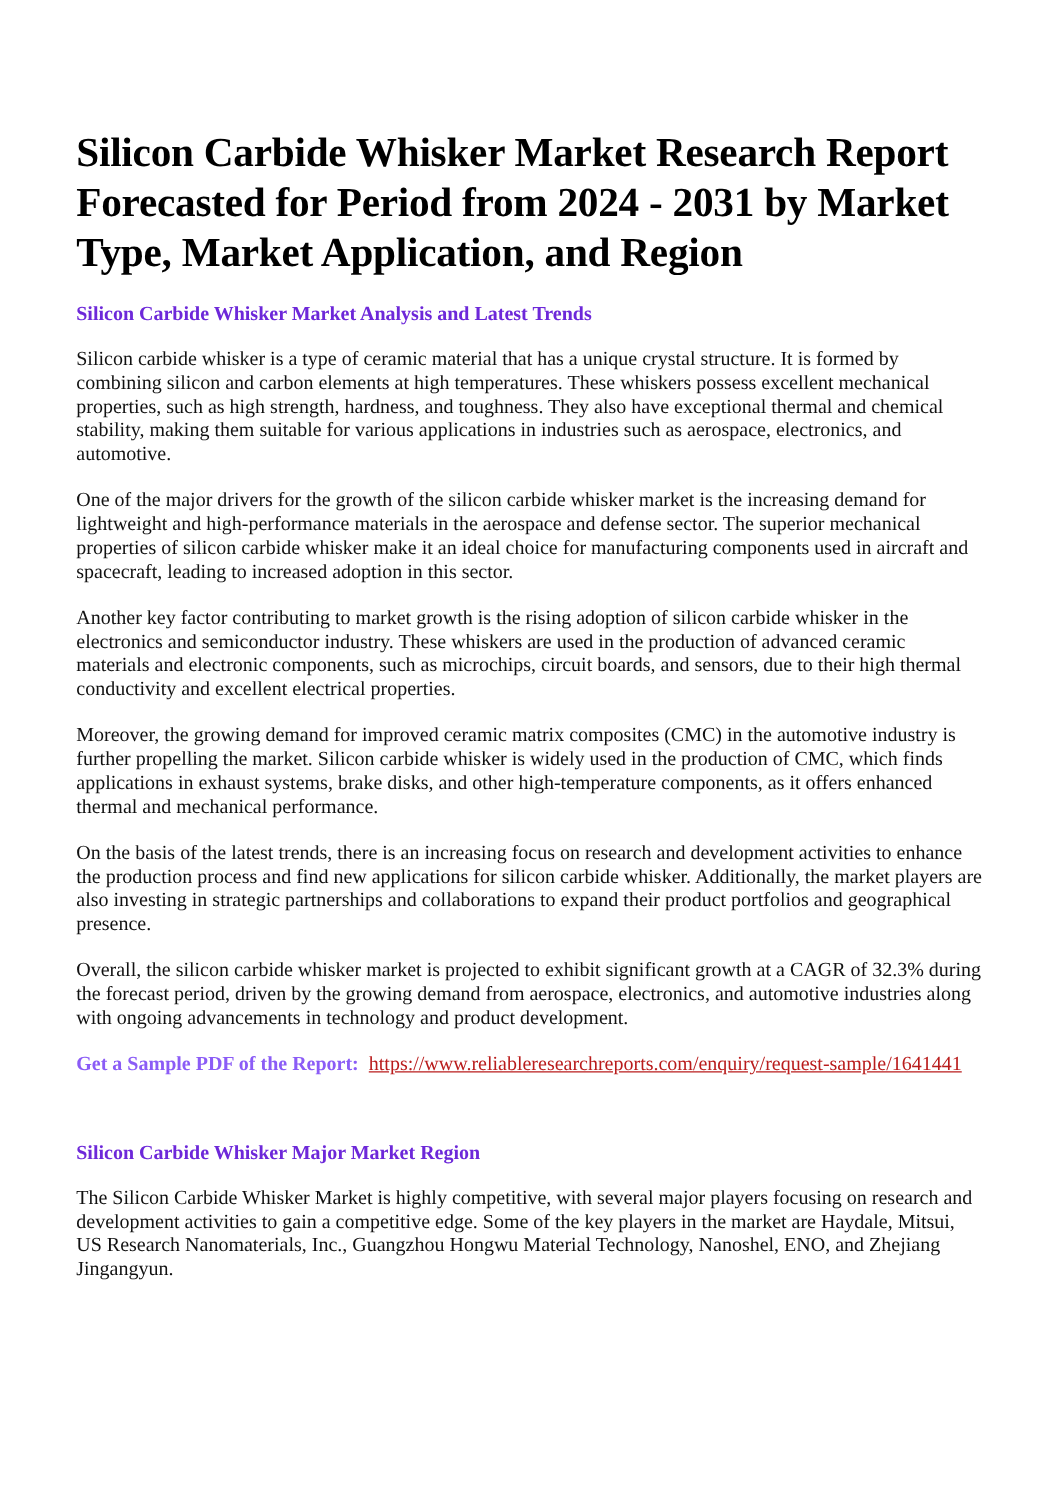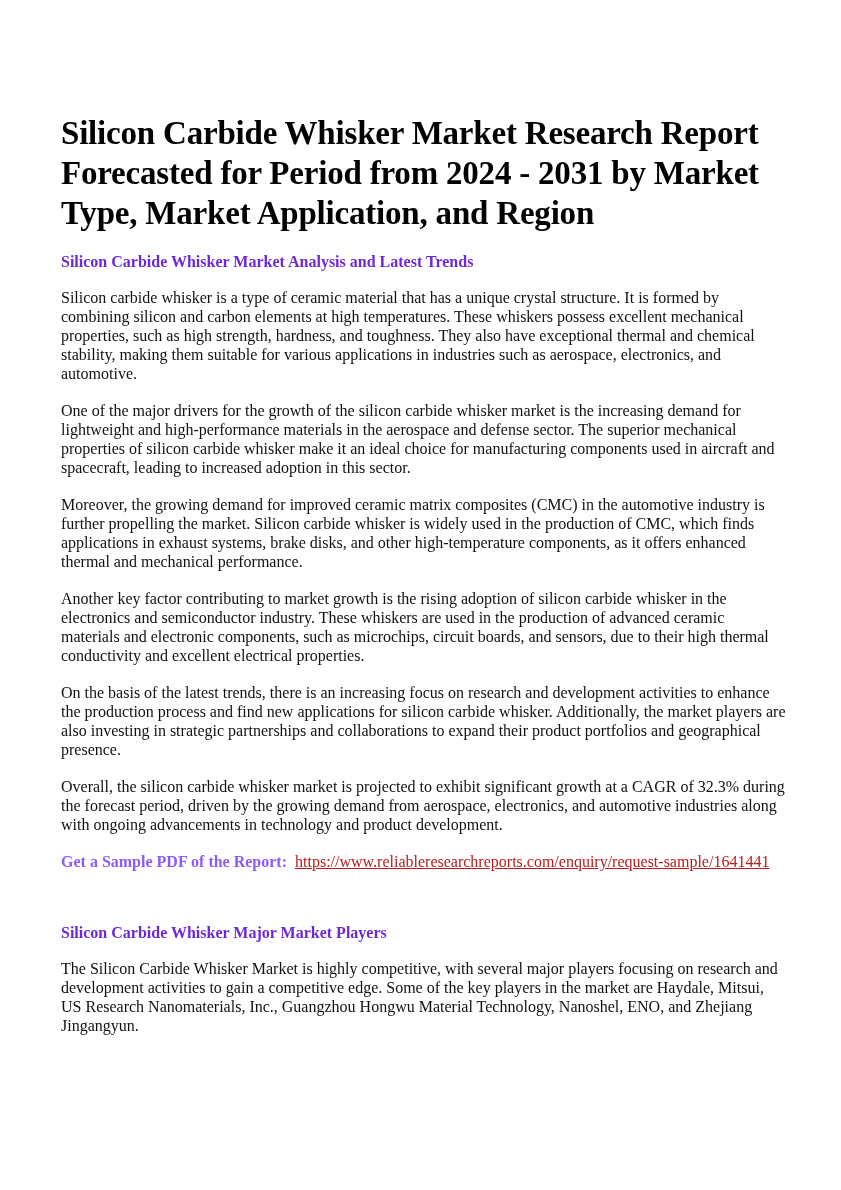--- a/index.html
+++ b/index.html
@@ -11,21 +11,21 @@
       width: 841px;
       height: 1190px;
       position: relative;
       overflow: hidden;
       font-family: "Liberation Serif", "DejaVu Serif", serif;
       color: #111111;
     }
     .page {
       position: absolute;
       left: 61px;
-      top: 113px;
+      top: 103px;
       width: 725px;
     }
     .title {
       font-weight: bold;
       font-size: 33px;
       line-height: 40px;
       margin: 0 0 19px 0;
       letter-spacing: -0.2px;
       color: #000000;
     }
@@ -62,27 +62,27 @@
 </head>
 <body>
 
 <div class="page">
   <h1 class="title">Silicon Carbide Whisker Market Research Report Forecasted for Period from 2024 - 2031 by Market Type, Market Application, and Region</h1>
 
   <section>
     <div class="h2">Silicon Carbide Whisker Market Analysis and Latest Trends</div>
     <p class="para">Silicon carbide whisker is a type of ceramic material that has a unique crystal structure. It is formed by combining silicon and carbon elements at high temperatures. These whiskers possess excellent mechanical properties, such as high strength, hardness, and toughness. They also have exceptional thermal and chemical stability, making them suitable for various applications in industries such as aerospace, electronics, and automotive.</p>
     <p class="para">One of the major drivers for the growth of the silicon carbide whisker market is the increasing demand for lightweight and high-performance materials in the aerospace and defense sector. The superior mechanical properties of silicon carbide whisker make it an ideal choice for manufacturing components used in aircraft and spacecraft, leading to increased adoption in this sector.</p>
+    <p class="para">Another key factor contributing to market growth is the rising adoption of silicon carbide whisker in the electronics and semiconductor industry. These whiskers are used in the production of advanced ceramic materials and electronic components, such as microchips, circuit boards, and sensors, due to their high thermal conductivity and excellent electrical properties.</p>
     <p class="para">Moreover, the growing demand for improved ceramic matrix composites (CMC) in the automotive industry is further propelling the market. Silicon carbide whisker is widely used in the production of CMC, which finds applications in exhaust systems, brake disks, and other high-temperature components, as it offers enhanced thermal and mechanical performance.</p>
-    <p class="para">Another key factor contributing to market growth is the rising adoption of silicon carbide whisker in the electronics and semiconductor industry. These whiskers are used in the production of advanced ceramic materials and electronic components, such as microchips, circuit boards, and sensors, due to their high thermal conductivity and excellent electrical properties.</p>
     <p class="para">On the basis of the latest trends, there is an increasing focus on research and development activities to enhance the production process and find new applications for silicon carbide whisker. Additionally, the market players are also investing in strategic partnerships and collaborations to expand their product portfolios and geographical presence.</p>
     <p class="para">Overall, the silicon carbide whisker market is projected to exhibit significant growth at a CAGR of 32.3% during the forecast period, driven by the growing demand from aerospace, electronics, and automotive industries along with ongoing advancements in technology and product development.</p>
     <p class="sample">
       <span class="sample-label">Get a Sample PDF of the Report:</span>&nbsp;
       <a class="sample-link">https://www.reliableresearchreports.com/enquiry/request-sample/1641441</a>
     </p>
   </section>
 
   <section>
-    <div class="h2 players-heading">Silicon Carbide Whisker Major Market Players</div>
+    <div class="h2 players-heading">Silicon Carbide Whisker Major Market Region</div>
     <p class="para">The Silicon Carbide Whisker Market is highly competitive, with several major players focusing on research and development activities to gain a competitive edge. Some of the key players in the market are Haydale, Mitsui, US Research Nanomaterials, Inc., Guangzhou Hongwu Material Technology, Nanoshel, ENO, and Zhejiang Jingangyun.</p>
   </section>
 </div>
 
 </body></html>

